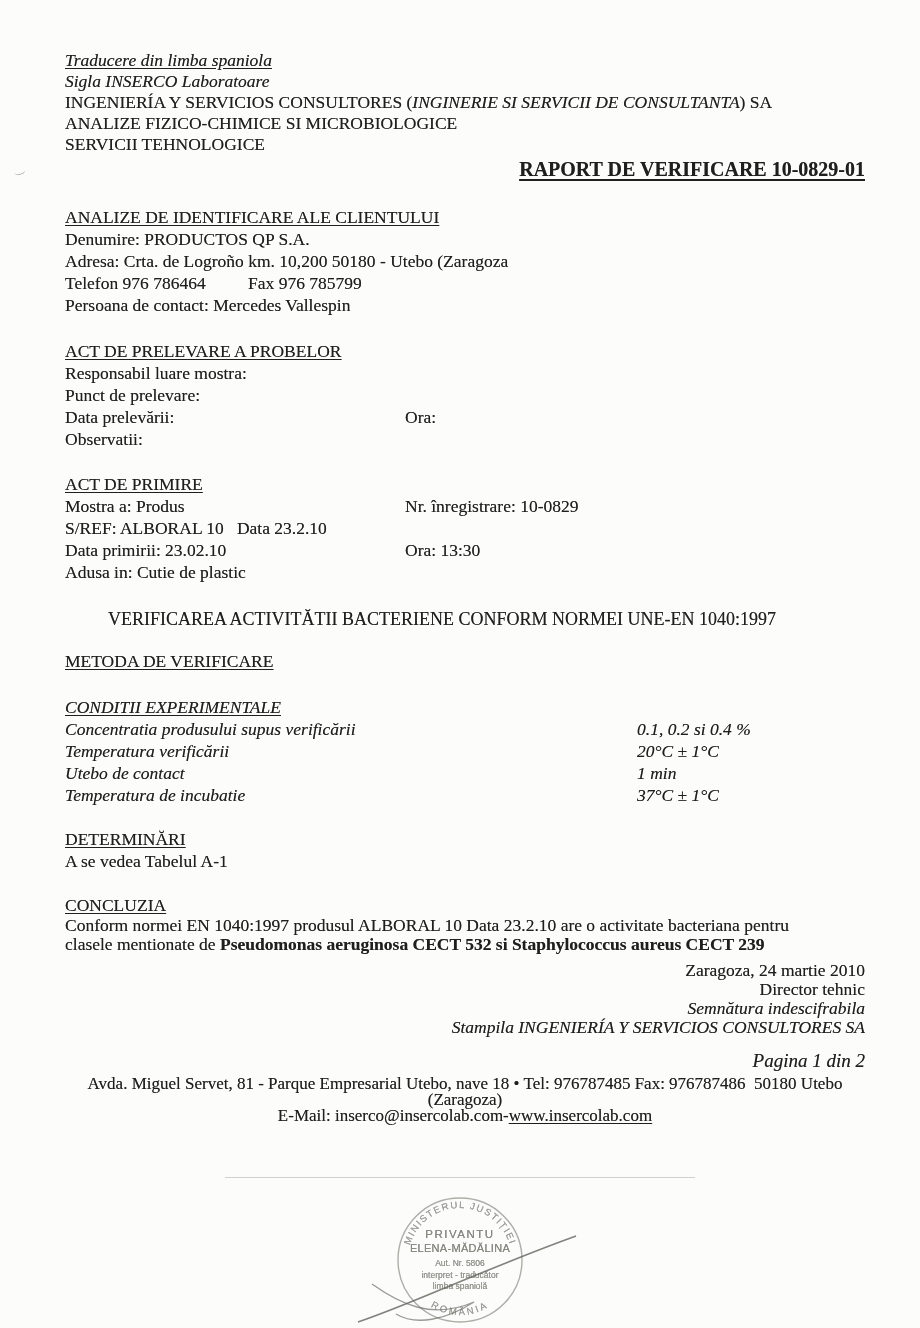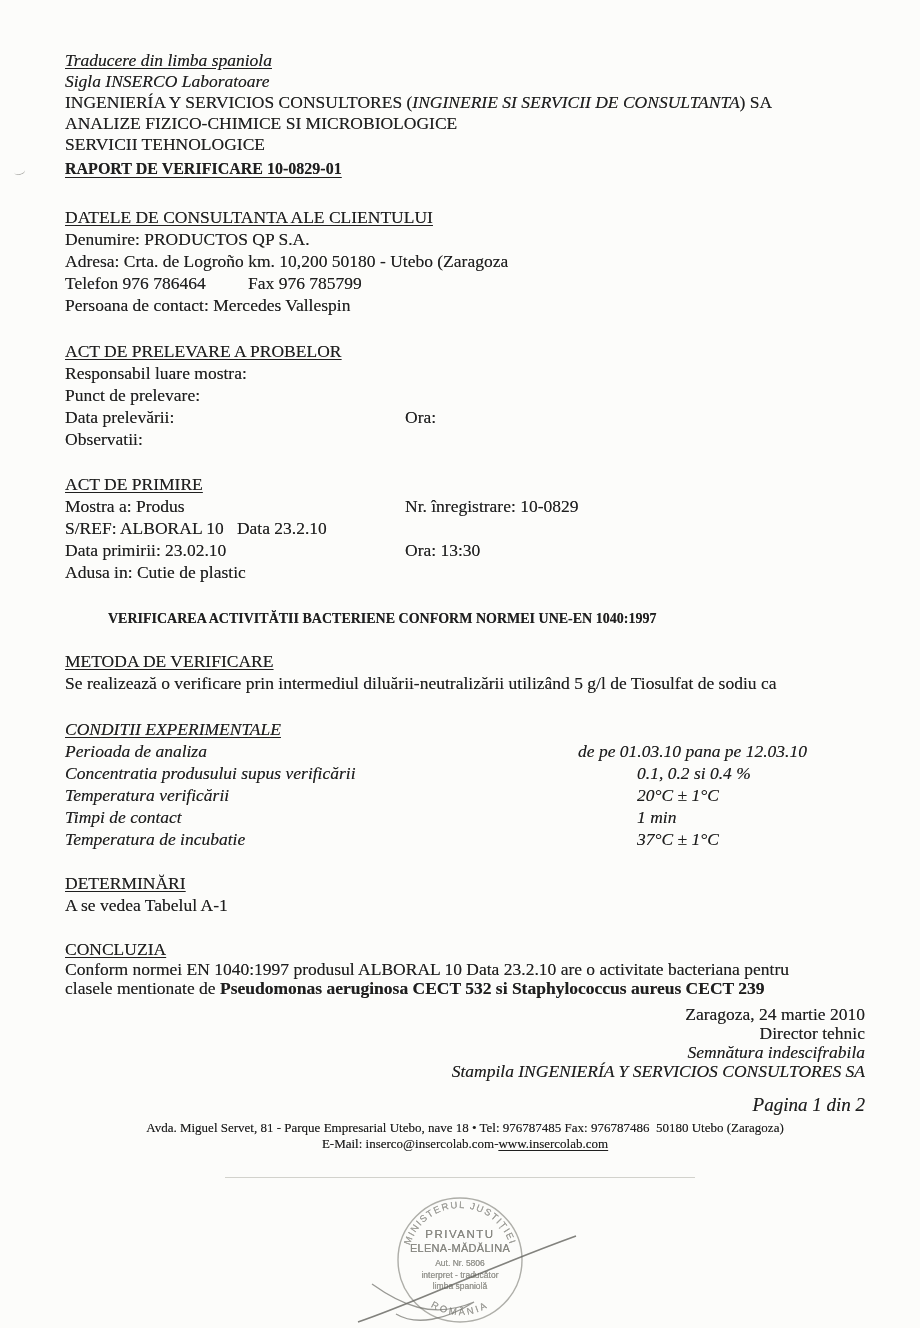--- a/index.html
+++ b/index.html
@@ -7,38 +7,38 @@
     position:relative;width:920px;height:1328px;margin:0 auto;
     background:#fcfcfa;color:#1f1f1f;overflow:hidden;
     font-family:"Liberation Serif","DejaVu Serif",serif;
     text-shadow:0 0 0.4px rgba(20,20,20,0.55);
   }
   .content{position:relative;padding:50px 55px 0 65px;font-size:17.5px;line-height:22px;}
   .it{font-style:italic;}
   .ul{text-decoration:underline;text-underline-offset:2px;}
   .b{font-weight:bold;}
   .hdr{line-height:21px;}
-  .title{text-align:left;font-weight:bold;font-size:16px;margin-top:3px;text-decoration:underline;text-underline-offset:3px;}
+  .title{text-align:right;font-weight:bold;font-size:20px;margin-top:3px;text-decoration:underline;text-underline-offset:3px;}
   .sec-client{margin-top:26px;}
   .sec-sampling{margin-top:24px;}
   .sec-receipt{margin-top:23px;}
-  .verif-title{margin-top:25px;margin-left:43px;font-size:14px;font-weight:bold;}
+  .verif-title{margin-top:25px;margin-left:43px;font-size:18px;}
   .sec-method{margin-top:20px;}
   .sec-cond{margin-top:24px;font-style:italic;}
   .sec-det{margin-top:22px;}
   .sec-conc{margin-top:22px;}
   .conc-text{line-height:19px;}
   .row{position:relative;}
   .col2{position:absolute;left:340px;top:0;}
   .colfax{position:absolute;left:183px;top:0;}
   .val1{position:absolute;left:513px;top:0;}
   .val{position:absolute;left:572px;top:0;}
   .sig{text-align:right;line-height:19px;margin-top:7px;}
   .pagenum{text-align:right;font-style:italic;font-size:19px;margin-top:13px;}
-  .footer{text-align:center;font-size:13px;line-height:16px;margin-top:4px;}
+  .footer{text-align:center;font-size:17px;line-height:16px;margin-top:4px;}
   .prewrap{white-space:pre-wrap;}
   .footrule{position:absolute;left:225px;top:1177px;width:470px;height:1px;background:#d2d2cc;}
   .artifact{position:absolute;left:14px;top:168px;width:11px;height:6px;
     border-bottom:1.5px solid #7a7a75;border-radius:50%;transform:rotate(-14deg);opacity:0.6;}
   .stamp{position:absolute;left:385px;top:1188px;}
   .stamp text,.stamp textPath{font-family:"Liberation Sans","DejaVu Sans",sans-serif;}
   .flourish{position:absolute;left:352px;top:1222px;}
 </style>
 </head>
 <body>
@@ -51,21 +51,21 @@
     <div class="hdr">
       <div class="it ul">Traducere din limba spaniola</div>
       <div class="it">Sigla INSERCO Laboratoare</div>
       <div><span>INGENIERÍA Y SERVICIOS CONSULTORES (</span><span class="it">INGINERIE SI SERVICII DE CONSULTANTA</span><span>) SA</span></div>
       <div>ANALIZE FIZICO-CHIMICE SI MICROBIOLOGICE</div>
       <div>SERVICII TEHNOLOGICE</div>
     </div>
     <div class="title">RAPORT DE VERIFICARE 10-0829-01</div>
 
     <div class="sec-client">
-      <div class="ul">DATELE DE CONSULTANTA ALE CLIENTULUI</div>
+      <div class="ul">ANALIZE DE IDENTIFICARE ALE CLIENTULUI</div>
       <div>Denumire: PRODUCTOS QP S.A.</div>
       <div>Adresa: Crta. de Logroño km. 10,200 50180 - Utebo (Zaragoza</div>
       <div class="row">
         <span>Telefon 976 786464</span>
         <span class="colfax">Fax 976 785799</span>
       </div>
       <div>Persoana de contact: Mercedes Vallespin</div>
     </div>
 
     <div class="sec-sampling">
@@ -90,39 +90,34 @@
         <span>Data primirii: 23.02.10</span>
         <span class="col2">Ora: 13:30</span>
       </div>
       <div>Adusa in: Cutie de plastic</div>
     </div>
 
     <div class="verif-title">VERIFICAREA ACTIVITĂTII BACTERIENE CONFORM NORMEI UNE-EN 1040:1997</div>
 
     <div class="sec-method">
       <div class="ul">METODA DE VERIFICARE</div>
-      <div>Se realizează o verificare prin intermediul diluării-neutralizării utilizând 5 g/l de Tiosulfat de sodiu ca</div>
     </div>
 
     <div class="sec-cond">
       <div class="ul">CONDITII EXPERIMENTALE</div>
-      <div class="row">
-        <span>Perioada de analiza</span>
-        <span class="val1">de pe 01.03.10 pana pe 12.03.10</span>
-      </div>
       <div class="row">
         <span>Concentratia produsului supus verificării</span>
         <span class="val">0.1, 0.2 si 0.4 %</span>
       </div>
       <div class="row">
         <span>Temperatura verificării</span>
         <span class="val">20°C ± 1°C</span>
       </div>
       <div class="row">
-        <span>Timpi de contact</span>
+        <span>Utebo de contact</span>
         <span class="val">1 min</span>
       </div>
       <div class="row">
         <span>Temperatura de incubatie</span>
         <span class="val">37°C ± 1°C</span>
       </div>
     </div>
 
     <div class="sec-det">
       <div class="ul">DETERMINĂRI</div>

